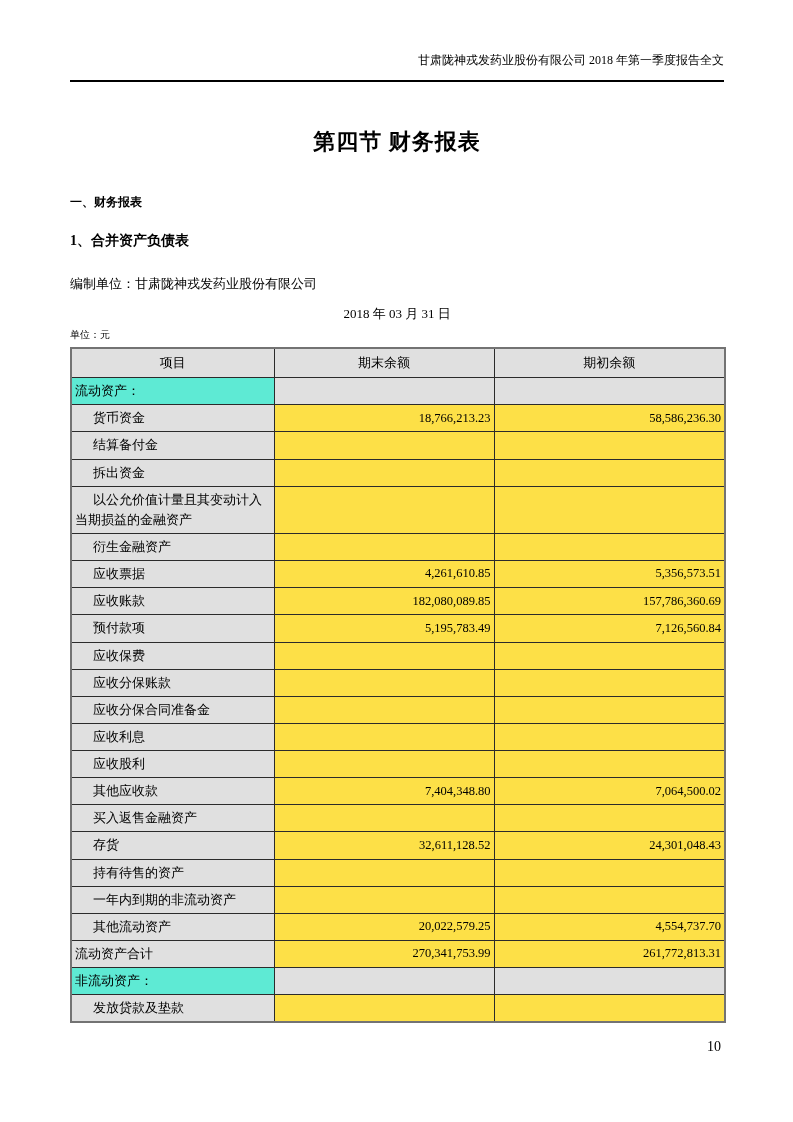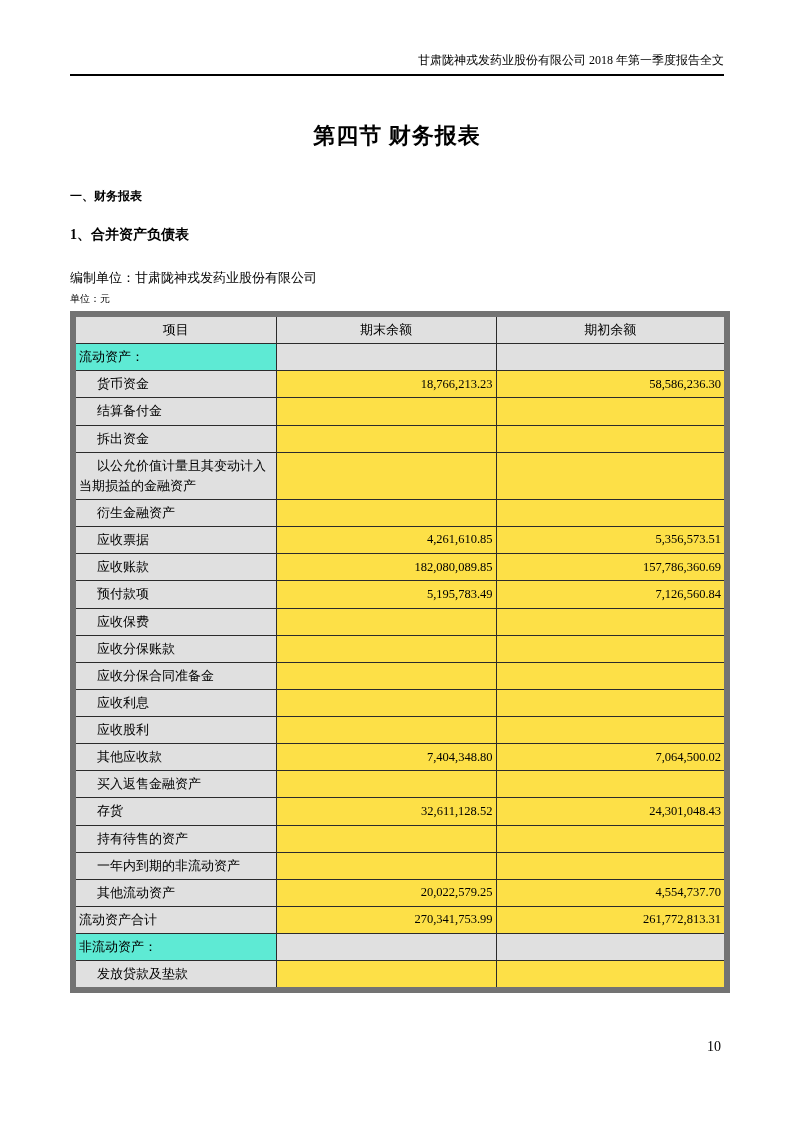--- a/index.html
+++ b/index.html
@@ -16,21 +16,21 @@
     margin: 0 auto;
     overflow: hidden;
   }
   .content {
     padding: 53px 69px 0 70px;
   }
   .page-header {
     text-align: right;
     font-size: 12px;
     line-height: 1.3;
-    padding-bottom: 5px;
+    padding-bottom: 11px;
   }
   .header-rule {
     border-bottom: 2px solid #000000;
     height: 0;
   }
   .chapter-title {
     margin-top: 45px;
     text-align: center;
     font-size: 22px;
     font-weight: bold;
@@ -59,21 +59,21 @@
   .unit-label {
     margin-top: 5px;
     text-align: left;
     font-size: 10px;
   }
   table.balance-sheet {
     margin-top: 5px;
     width: 654px;
     table-layout: fixed;
     border-collapse: collapse;
-    border: 6px solid #737373;
+    border: 2px solid #737373;
     font-size: 13px;
   }
   table.balance-sheet th,
   table.balance-sheet td {
     border: 1px solid #2b2b2b;
     vertical-align: middle;
   }
   table.balance-sheet th {
     height: 30px;
     background: #e0e0e0;
@@ -121,20 +121,21 @@
     <div class="header-rule"></div>
 
     <h1 class="chapter-title">第四节 财务报表</h1>
 
     <h2 class="section-1">一、财务报表</h2>
 
     <h3 class="section-2">1、合并资产负债表</h3>
 
     <p class="prepared-by">编制单位：甘肃陇神戎发药业股份有限公司</p>
 
+    <p class="statement-date">2018 年 03 月 31 日</p>
 
     <p class="unit-label">单位：元</p>
 
     <table class="balance-sheet">
       <colgroup>
         <col style="width:203px">
         <col style="width:220px">
         <col style="width:231px">
       </colgroup>
       <thead>

